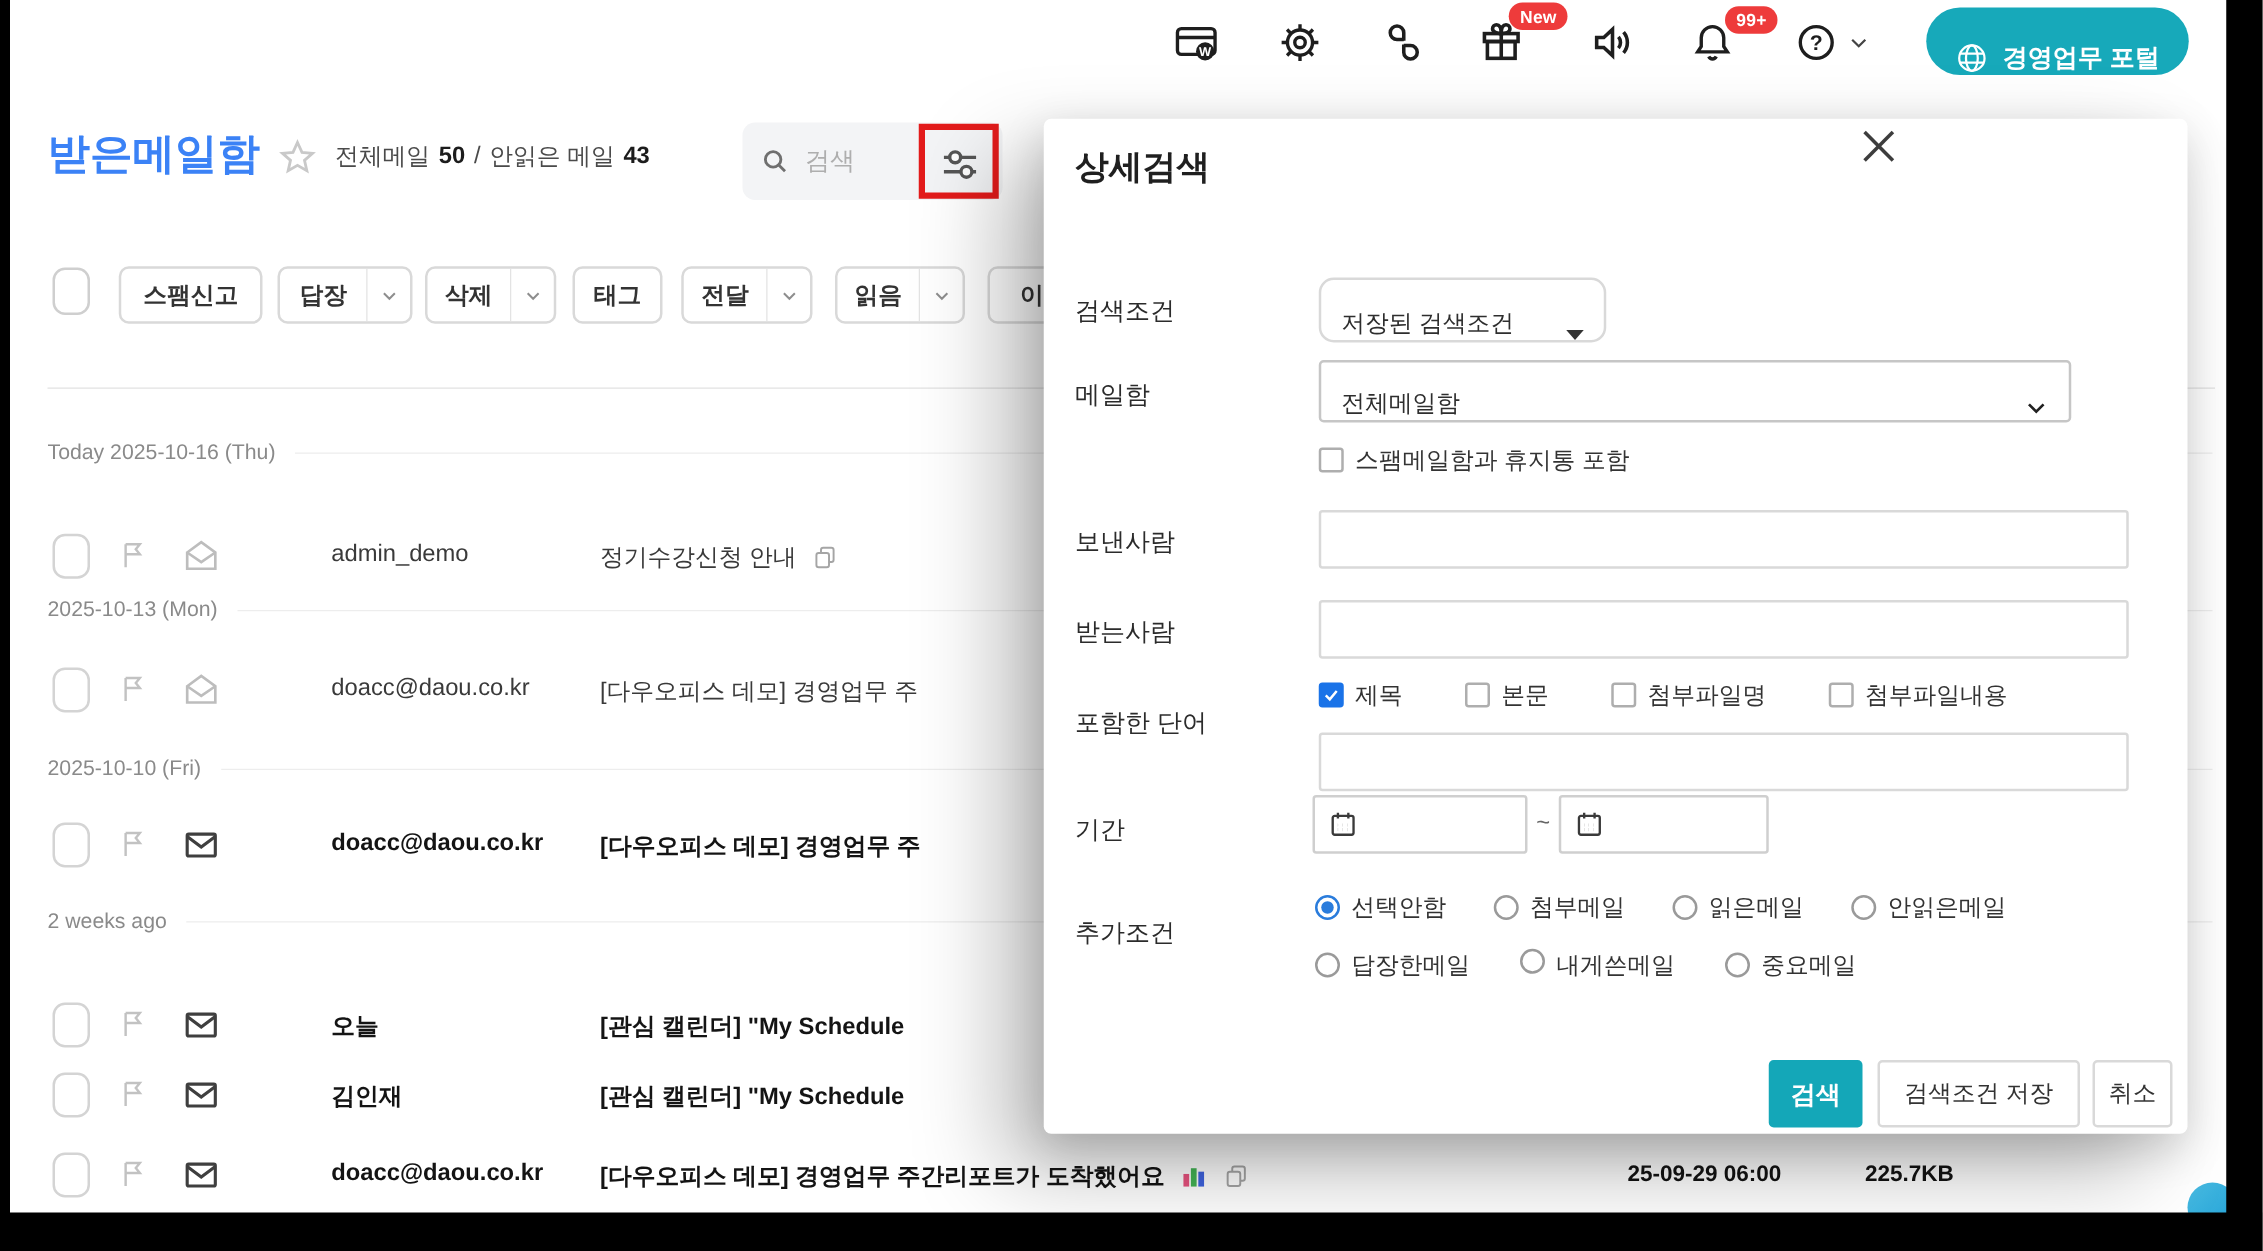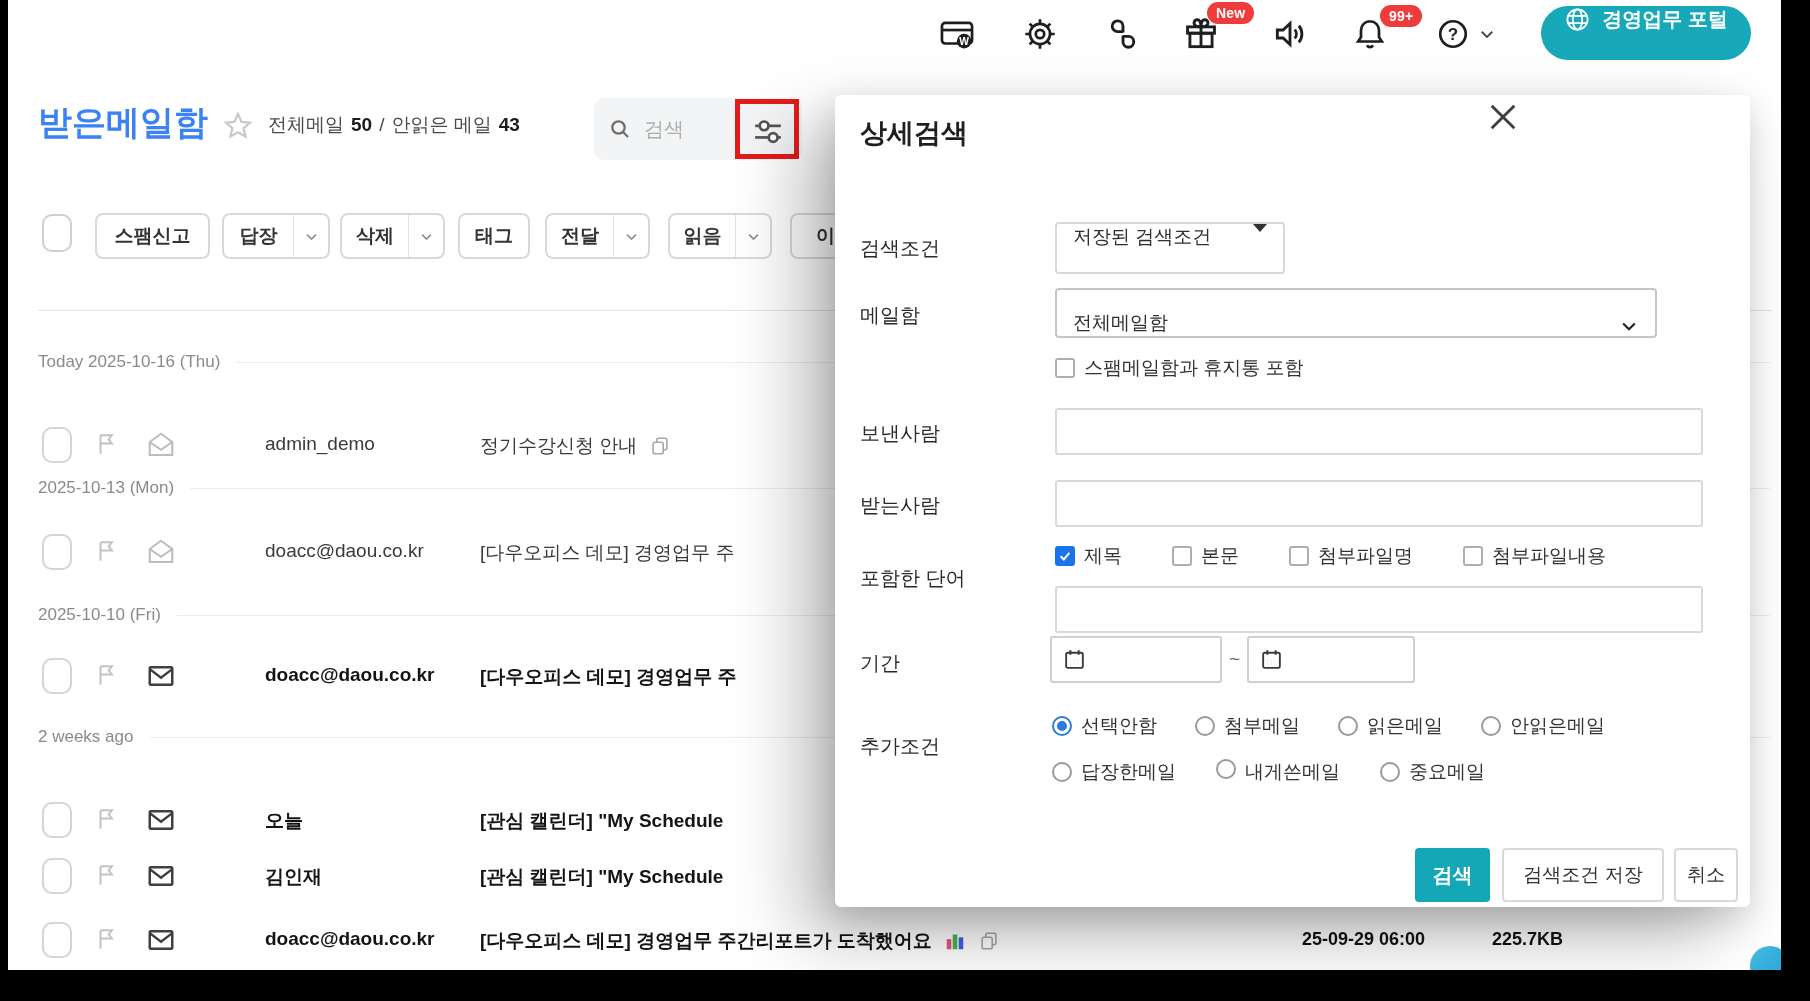--- a/index.html
+++ b/index.html
@@ -15,21 +15,21 @@
   
   .top-search{left:385px;top:8px;width:402px;height:52px;border:2px solid #dcdcdc;border-radius:14px;
     display:flex;align-items:center;gap:14px;padding:0 0 0 20px;box-sizing:border-box;background:#fff;}
   .top-search input{border:none;outline:none;font-size:19px;flex:1;color:#444;background:transparent;
     font-family:inherit;}
   .top-search input::placeholder{color:#b3b3b3;}
   .hicon{position:absolute;top:14px;width:40px;height:40px;display:flex;align-items:center;justify-content:center;cursor:pointer;}
   .badge{position:absolute;background:#ee3b3b;color:#fff;border-radius:13px;font-size:14px;font-weight:700;
     padding:3px 9px;z-index:3;letter-spacing:.2px;}
   .portal-btn{left:1541px;top:6px;width:210px;height:54px;background:#17a9ba;border-radius:27px;color:#fff;
-    display:flex;align-items:flex-start;justify-content:center;gap:11px;font-size:20px;font-weight:700;cursor:pointer;}
+    display:flex;align-items:flex-end;justify-content:center;gap:11px;font-size:20px;font-weight:700;cursor:pointer;}
   
   .page-title{left:38px;top:100px;font-size:34px;font-weight:700;color:#3b82f6;}
   .star{left:222px;top:110px;}
   .summary{left:268px;top:112px;font-size:19px;color:#4a4a4a;display:flex;gap:7px;align-items:center;}
   .summary b{color:#1c1c1c;}
   .list-search{left:594px;top:98px;width:208px;height:62px;background:#f3f4f6;border-radius:10px;
     display:flex;align-items:center;gap:10px;padding-left:14px;box-sizing:border-box;}
   .list-search input{border:none;outline:none;background:transparent;width:80px;font-size:20px;color:#555;font-family:inherit;}
   .list-search input::placeholder{color:#aeaeae;}
   .filter-btn{position:absolute;left:748px;top:112px;width:40px;height:38px;display:flex;align-items:center;justify-content:center;cursor:pointer;}
@@ -54,22 +54,22 @@
   .mrow.unread .sender,.mrow.unread .subject{font-weight:700;color:#141414;}
   .mrow .mdate{position:absolute;left:1302px;top:13px;font-size:18px;font-weight:700;color:#141414;}
   .mrow .msize{position:absolute;left:1492px;top:13px;font-size:18px;font-weight:700;color:#141414;}
   
   .modal{left:835px;top:95px;width:915px;height:812px;background:#fff;border-radius:6px;z-index:20;
     box-shadow:-35px 30px 70px rgba(0,0,0,.26),0 12px 35px rgba(0,0,0,.16);}
   .modal .mtitle{position:absolute;left:25px;top:20px;font-size:27px;font-weight:600;color:#1f1f1f;}
   .modal .mclose{position:absolute;left:648px;top:2px;width:40px;height:40px;display:flex;align-items:center;justify-content:center;cursor:pointer;}
   .flabel{position:absolute;left:25px;font-size:20px;color:#2b2b2b;}
   .fcontrol{position:absolute;box-sizing:border-box;border:2px solid #d9d9d9;border-radius:4px;background:#fff;}
-  .cond-dd{left:220px;top:127px;width:230px;height:52px;display:flex;align-items:flex-start;gap:16px;
-    padding:0 16px;font-size:19px;color:#2e2e2e;cursor:pointer;}
+  .cond-dd{left:220px;top:127px;width:230px;height:52px;display:flex;align-items:flex-end;gap:16px;
+    padding:0 16px;font-size:19px;color:#2e2e2e;cursor:pointer;border-radius:12px;}
   .tri-down{width:0;height:0;border-left:7px solid transparent;border-right:7px solid transparent;border-top:8px solid #333;margin-left:auto;}
   .mb-select{left:220px;top:193px;width:602px;height:50px;border-color:#c6c6c6;display:flex;align-items:flex-end;
     padding:0 16px;font-size:19px;color:#2e2e2e;cursor:pointer;}
   .mb-select .chevron{margin-left:auto;}
   .ckrow{position:absolute;display:flex;align-items:center;font-size:19px;color:#333;}
   .ckbox{width:20px;height:20px;border:2px solid #aeaeae;border-radius:3px;background:#fff;box-sizing:border-box;margin-right:9px;cursor:pointer;flex:0 0 auto;}
   .ckbox.on{background:#1a73e8;border-color:#1a73e8;display:flex;align-items:center;justify-content:center;}
   .txtin{border:2px solid #d9d9d9;border-radius:3px;height:47px;box-sizing:border-box;font-size:19px;
     padding:0 12px;outline:none;font-family:inherit;color:#333;position:absolute;background:#fff;}
   .datein{position:absolute;border:2px solid #cfcfcf;border-radius:3px;height:47px;box-sizing:border-box;

